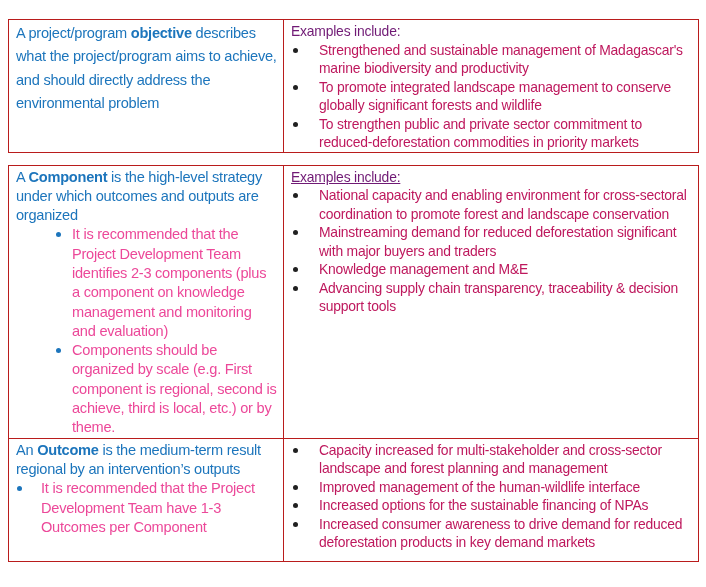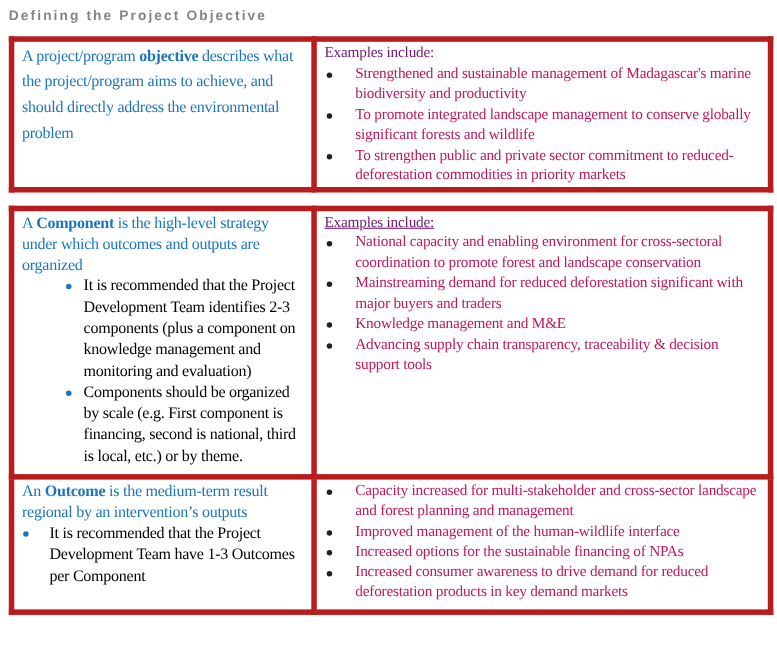--- a/index.html
+++ b/index.html
@@ -20,24 +20,23 @@
   }
   h1.sec-heading.second { margin-top: 26px; }
 
   table.def-table {
     border-collapse: collapse;
     table-layout: fixed;
     width: 690px;
     margin-top: 12px;
   }
   table.def-table td {
-    border: 5px solid #b91c1c;
+    border: 1px solid #b91c1c;
     vertical-align: top;
     padding: 2px 6px 0 7px;
-    font-family: Liberation Serif, serif;
   }
   col.c-left  { width: 275px; }
   col.c-right { width: 415px; }
 
   .t1 tr        { height: 124px; }
   .t2 tr.r-comp { height: 244px; padding-left: 48px; }
   .t2 tr.r-out  { height: 123px; }
   .t2 { margin-top: 13px; }
 
   
@@ -47,21 +46,21 @@
     font-size: 14.6px;
     letter-spacing: -0.25px;
   }
   .t1 .def { line-height: 23.4px; }
   .t2 .def { line-height: 19.3px; }
   .def b.term { font-weight: 700; }
 
   ul.blue-list {
     list-style: none;
     margin: 0; padding: 0;
-    color: #000000;
+    color: #ec4899;
     font-size: 14.6px;
     line-height: 19.3px;
     letter-spacing: -0.25px;
   }
   ul.blue-list li { position: relative; }
   ul.blue-list li::before {
     content: "";
     position: absolute;
     width: 5px; height: 5px;
     border-radius: 50%;
@@ -98,21 +97,20 @@
     width: 5px; height: 5px;
     border-radius: 50%;
     background: #202020;
   }
 </style>
 </head>
 <body>
 
 <div class="page">
 
-  <h1 class="sec-heading">Defining the Project Objective</h1>
 
   <table class="def-table t1">
     <colgroup>
         <col class="c-left">
         <col class="c-right">
       </colgroup>
     <tbody>
       <tr>
         <td>
           <p class="def"><span>A project/program </span><b class="term">objective</b><span> describes what the project/program aims to achieve, and should directly address the environmental problem</span></p>
@@ -134,21 +132,21 @@
     <colgroup>
         <col class="c-left">
         <col class="c-right">
       </colgroup>
     <tbody>
       <tr class="r-comp">
         <td>
           <p class="def"><span>A </span><b class="term">Component</b><span> is the high-level strategy under which outcomes and outputs are organized</span></p>
           <ul class="blue-list sub">
             <li>It is recommended that the Project Development Team identifies 2-3 components (plus a component on knowledge management and monitoring and evaluation)</li>
-            <li>Components should be organized by scale (e.g. First component is financing, second is national, third is local, etc.) or by theme.</li>
+            <li>Components should be organized by scale (e.g. First component is regional, second is achieve, third is local, etc.) or by theme.</li>
           </ul>
         </td>
         <td>
           <p class="ex-head underlined">Examples include:</p>
           <ul class="ex-list">
             <li>National capacity and enabling environment for cross-sectoral coordination to promote forest and landscape conservation</li>
             <li>Mainstreaming demand for reduced deforestation significant with major buyers and traders</li>
             <li>Knowledge management and M&amp;E</li>
             <li>Advancing supply chain transparency, traceability &amp; decision support tools</li>
           </ul>

